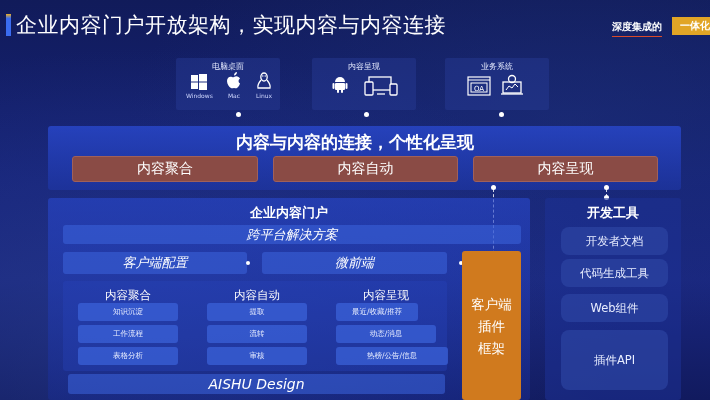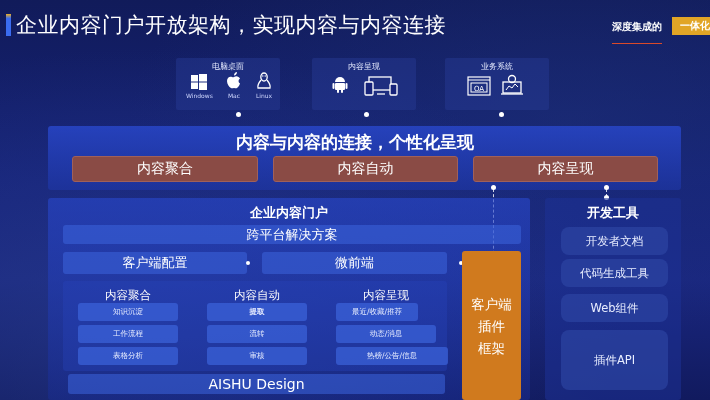--- a/index.html
+++ b/index.html
@@ -12,21 +12,21 @@
       radial-gradient(ellipse at 20% 80%, rgba(40,60,140,0.6), transparent 60%),
       radial-gradient(ellipse at 80% 30%, rgba(30,50,120,0.5), transparent 55%),
       linear-gradient(180deg, #111b5a 0%, #16237a 45%, #1a2780 70%, #111a5e 100%);
   }
   .abs { position: absolute; }
   
   .title-bar { left: 6px; top: 14px; width: 5px; height: 22px;
     background: linear-gradient(180deg, #f0b020 0%, #3a6cf0 20%, #3a6cf0 100%); }
   .title { left: 16px; top: 11px; font-size: 21px; color: #fff; letter-spacing: 0.5px; }
   .badge-label { left: 612px; top: 20px; font-size: 10px; font-weight: bold; color: #fff;
-    border-bottom: 1px solid #d94a2a; padding-bottom: 9px; }
+    border-bottom: 1px solid #d94a2a; padding-bottom: 2px; }
   .badge-pill { left: 672px; top: 17px; width: 40px; height: 18px; background: #e1a526;
     color: #fff; font-size: 10px; font-weight: bold; padding: 2px 0 0 8px; }
 
   
   .top-card { top: 58px; height: 52px; background: rgba(40,60,150,0.45); border-radius: 2px; }
   .top-card .cap { position: absolute; top: 3px; left: 0; right: 0; text-align: center; font-size: 8px; color: #e6ebff; }
   .icon-wrap { position: absolute; top: 16px; display: flex; flex-direction: column; align-items: center; }
   .icon-lbl { font-size: 6px; color: #cfd7ff; margin-top: 2px; }
   .dot { width: 5px; height: 5px; border-radius: 50%; background: #fff; }
   .vline { border-left: 1px dashed rgba(255,255,255,0.8); width: 0; }
@@ -35,21 +35,21 @@
   .conn-panel { left: 48px; top: 126px; width: 633px; height: 64px;
     background: linear-gradient(180deg, rgba(40,70,200,0.85), rgba(30,55,170,0.6)); border-radius: 3px; }
   .conn-title { left: 0; width: 710px; top: 131px; text-align: center; font-size: 17px; font-weight: bold; color: #fff; }
   .brown-box { top: 156px; height: 26px; background: #8a4b45; border-radius: 3px; border: 1px solid #a0605a;
     display: flex; align-items: center; justify-content: center; font-size: 14px; color: #fff; }
 
   
   .portal-panel { left: 48px; top: 198px; width: 482px; height: 202px;
     background: linear-gradient(180deg, rgba(40,70,200,0.65), rgba(25,45,150,0.45)); border-radius: 3px; }
   .portal-title { left: 48px; width: 482px; top: 204px; text-align: center; font-size: 13px; font-weight: bold; }
-  .blue-bar { background: rgba(60,100,220,0.55); border-radius: 3px; display: flex; align-items: center; justify-content: center; color: #fff; }
+  .blue-bar { background: rgba(60,100,220,0.55); border-radius: 3px; display: flex; align-items: center; justify-content: center; color: #fff; font-style: italic; }
   .col-title { font-size: 11.5px; color: #fff; text-align: center; }
   .small-box { height: 18px; background: rgba(60,100,220,0.7); border-radius: 3px; font-size: 7.5px; color: #e8edff;
     display: flex; align-items: center; justify-content: center; }
   .orange-box { left: 462px; top: 251px; width: 59px; height: 149px; background: #d07a1e; border-radius: 3px;
     display: flex; flex-direction: column; align-items: center; justify-content: center; font-size: 13.5px; line-height: 22px; color: #fff; }
 
   
   .dev-panel { left: 545px; top: 198px; width: 136px; height: 202px; background: rgba(30,50,150,0.55); border-radius: 3px; }
   .dev-title { left: 545px; width: 136px; top: 204px; text-align: center; font-size: 13px; font-weight: bold; }
   .dev-box { left: 561px; width: 107px; background: rgba(50,75,170,0.55); border-radius: 8px;
@@ -160,21 +160,21 @@
 <div class="abs dot" style="left:459px;top:261px;width:4px;height:4px;"></div>
 
 <div class="abs" style="left:63px;top:281px;width:384px;height:90px;background:rgba(40,70,190,0.35);border-radius:3px;"></div>
 
 <div class="abs col-title" style="left:78px;top:288px;width:100px;">内容聚合</div>
 <div class="abs small-box" style="left:78px;top:303px;width:100px;">知识沉淀</div>
 <div class="abs small-box" style="left:78px;top:325px;width:100px;">工作流程</div>
 <div class="abs small-box" style="left:78px;top:347px;width:100px;">表格分析</div>
 
 <div class="abs col-title" style="left:207px;top:288px;width:100px;">内容自动</div>
-<div class="abs small-box" style="left:207px;top:303px;width:100px;font-weight:bold;">提取</div>
+<div class="abs small-box" style="left:207px;top:303px;width:100px;">提取</div>
 <div class="abs small-box" style="left:207px;top:325px;width:100px;">流转</div>
 <div class="abs small-box" style="left:207px;top:347px;width:100px;">审核</div>
 
 <div class="abs col-title" style="left:336px;top:288px;width:100px;">内容呈现</div>
 <div class="abs small-box" style="left:336px;top:303px;width:82px;">最近/收藏/推荐</div>
 <div class="abs small-box" style="left:336px;top:325px;width:100px;">动态/消息</div>
 <div class="abs small-box" style="left:336px;top:347px;width:112px;">热榜/公告/信息</div>
 
 <div class="abs blue-bar" style="left:68px;top:374px;width:377px;height:20px;font-size:14px;">AISHU Design</div>
 

